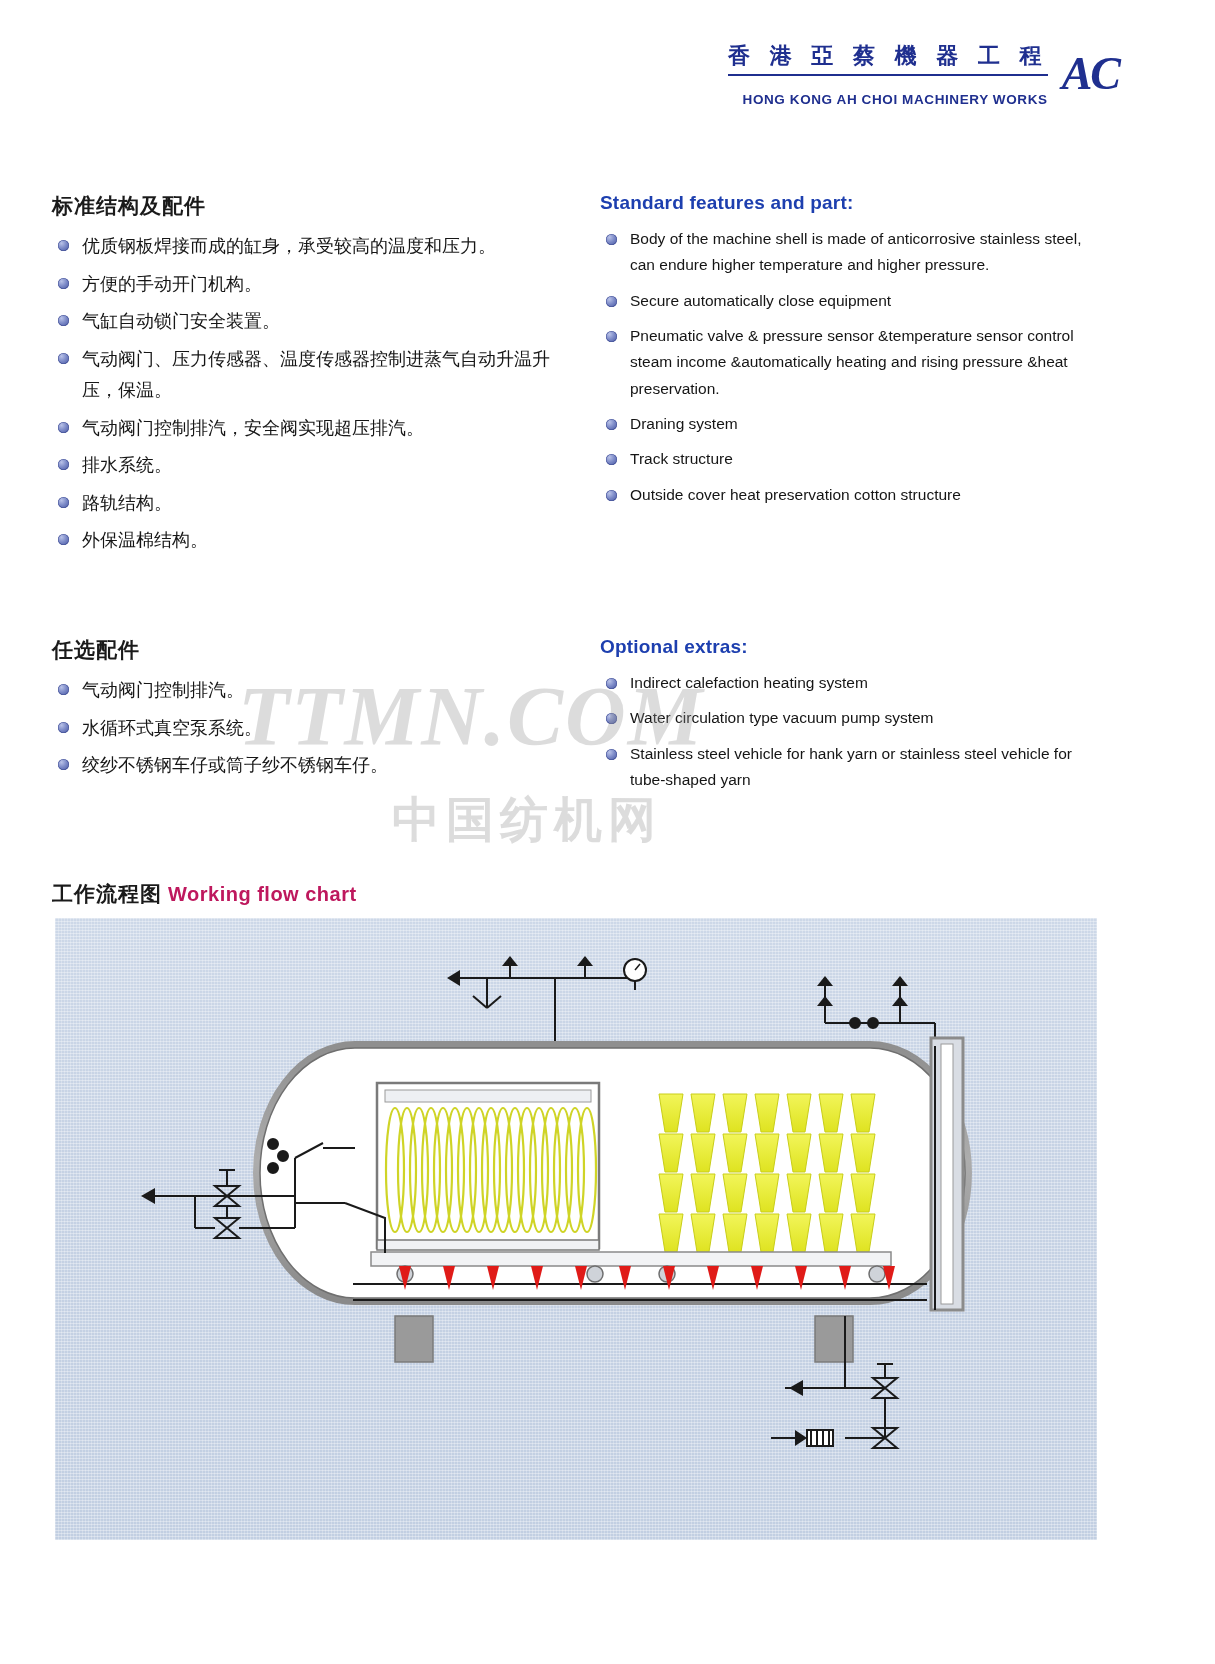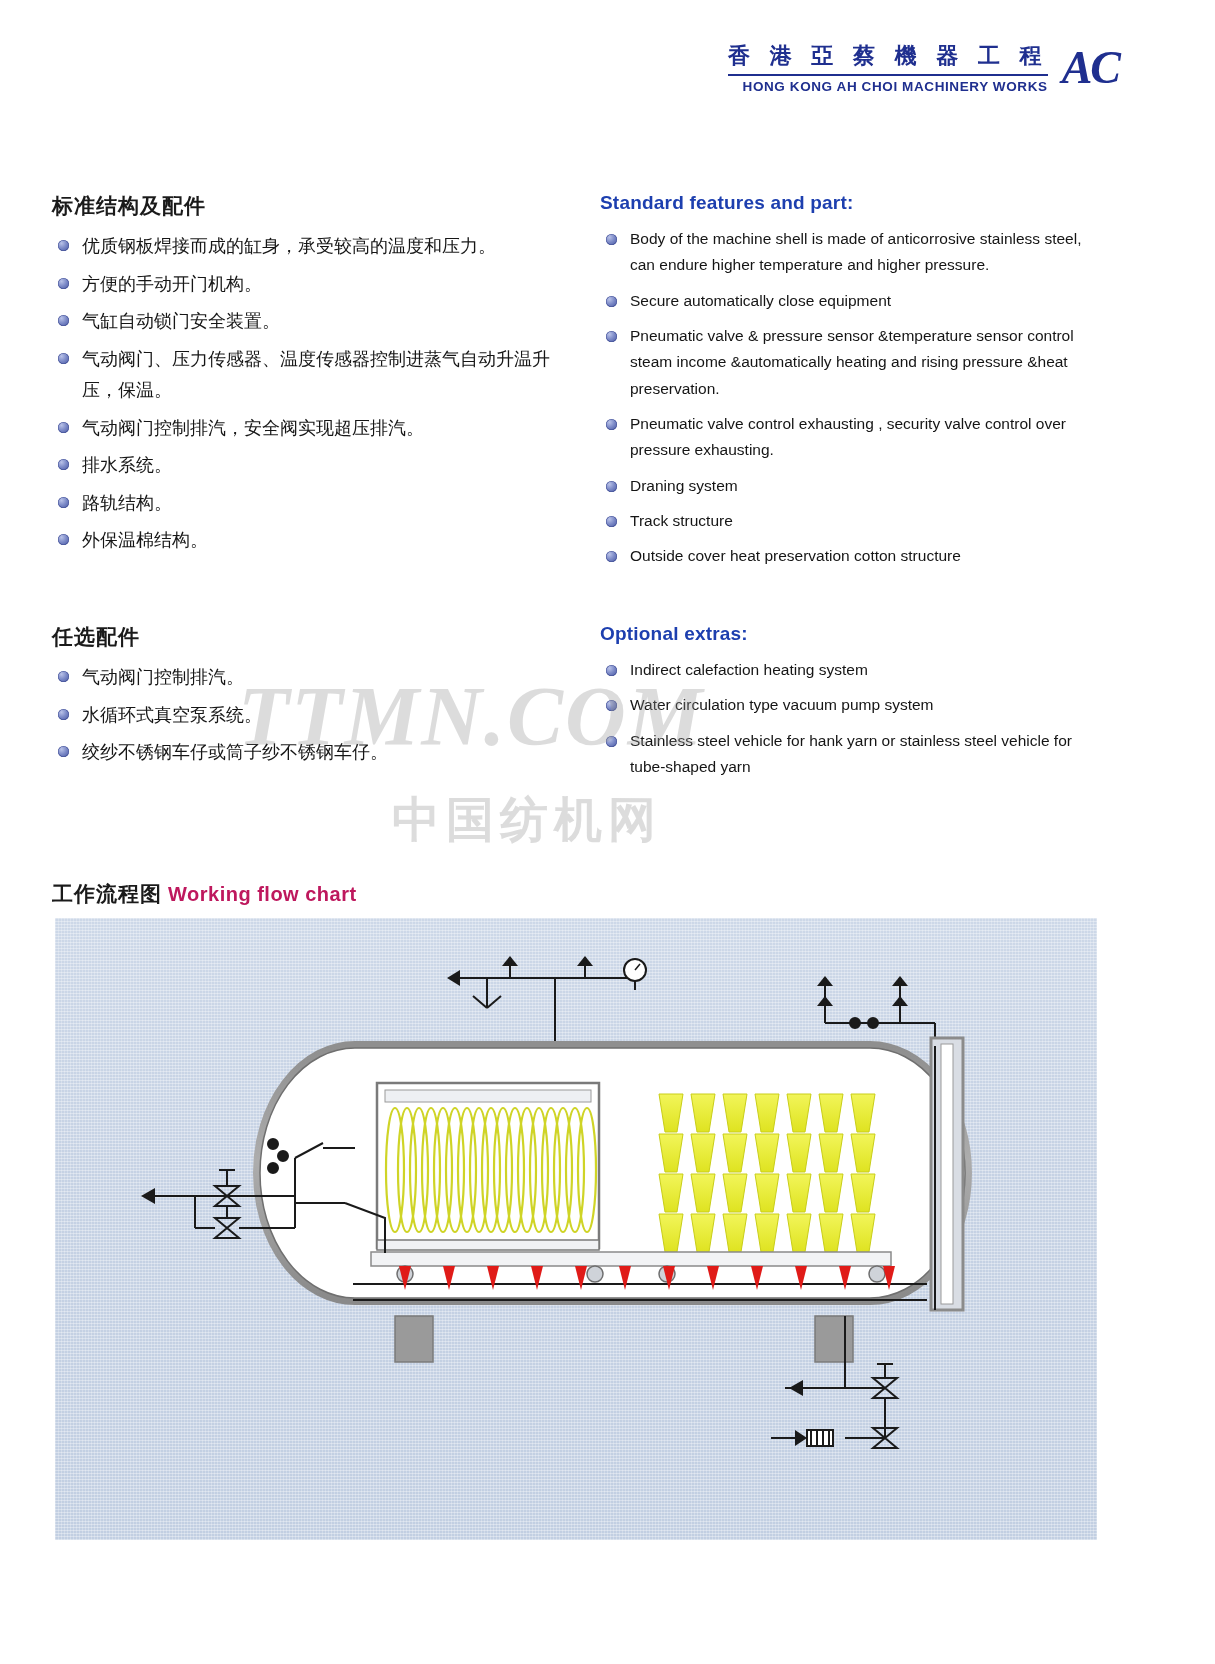--- a/index.html
+++ b/index.html
@@ -36,21 +36,21 @@
     letter-spacing: 6px;
     line-height: 1.25;
     white-space: nowrap;
   }
   .header-en {
     font-size: 13.5px;
     font-weight: bold;
     color: #1f2f8f;
     letter-spacing: 0.6px;
     border-top: 2px solid #1f2f8f;
-    padding-top: 3px;
+    padding-top: 16px;
     margin-top: 4px;
     white-space: nowrap;
   }
   .logo {
     font-family: "Liberation Serif", serif;
     font-size: 46px;
     font-weight: bold;
     font-style: italic;
     color: #1f2f8f;
     line-height: 1;
@@ -64,21 +64,21 @@
     left: 52px;
     width: 520px;
   }
   .col-right {
     position: absolute;
     left: 600px;
     width: 510px;
   }
 
   .sec-std { top: 192px; }
-  .sec-opt { top: 623px; }
+  .sec-opt { top: 636px; }
 
   h2.cn-title {
     margin: 0 0 10px 0;
     font-family: "DejaVu Sans", sans-serif;
     font-size: 21px;
     font-weight: bold;
     color: #1a1a1a;
     letter-spacing: 1px;
   }
   h2.en-title {
@@ -218,21 +218,20 @@
     <li><span>外保温棉结构。</span></li>
   </ul>
 </div>
 
 <div class="col-right sec-std">
   <h2 class="en-title">Standard features and part:</h2>
   <ul class="bullets en">
     <li><span>Body of the machine shell is made of anticorrosive stainless steel, can endure higher temperature and higher pressure.</span></li>
     <li><span>Secure automatically close equipment</span></li>
     <li><span>Pneumatic valve &amp; pressure sensor &amp;temperature sensor control steam income &amp;automatically heating and rising pressure &amp;heat preservation.</span></li>
-    <li><span>Pneumatic valve control exhausting , security valve control  over pressure exhausting.</span></li>
     <li><span>Draning system</span></li>
     <li><span>Track structure</span></li>
     <li><span>Outside cover heat preservation cotton structure</span></li>
   </ul>
 </div>
 
 <div class="col-left sec-opt">
   <h2 class="cn-title">任选配件</h2>
   <ul class="bullets cn">
     <li><span>气动阀门控制排汽。</span></li>

